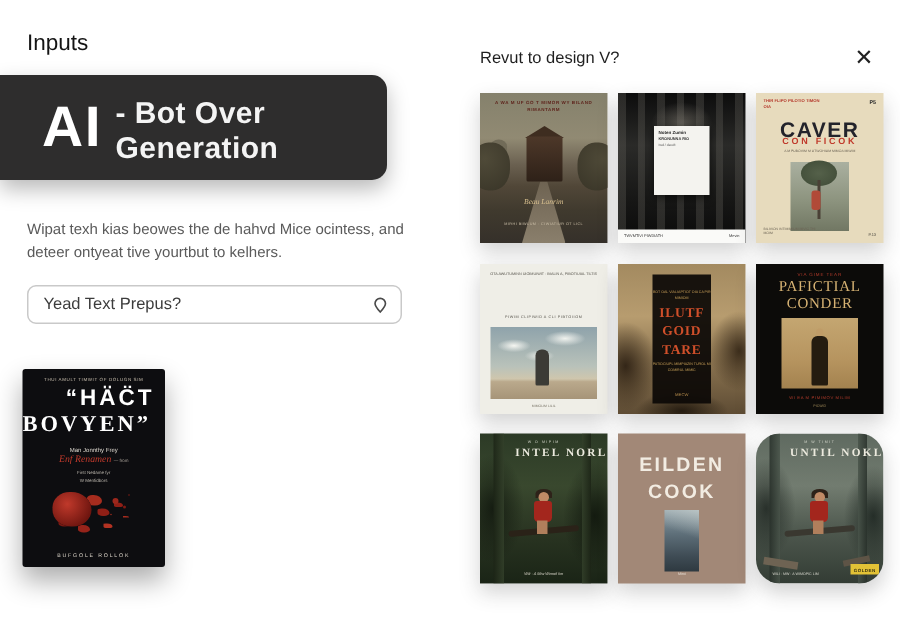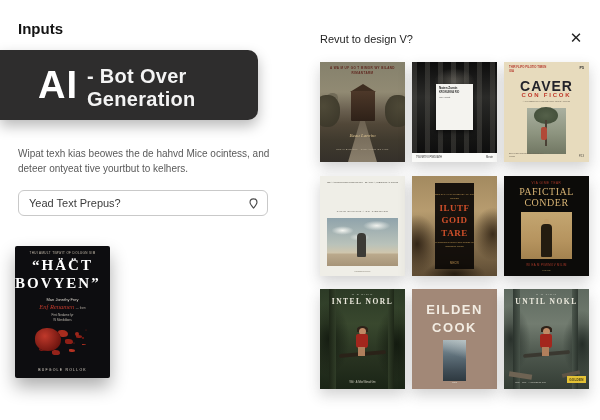--- a/index.html
+++ b/index.html
@@ -1,43 +1,43 @@
 <!DOCTYPE html>
 <html><head>
 <meta charset="utf-8">
 <style>
   html,body{margin:0;padding:0;background:#fff;}
   #app{position:relative;width:600px;height:420px;background:#ffffff;overflow:hidden;
        font-family:"Liberation Sans",sans-serif;}
 
   
-  #inputs-heading{position:absolute;left:18px;top:20px;font-size:15px;font-weight:bold;color:#141414;}
+  #inputs-heading{position:absolute;left:18px;top:20px;font-size:15px;font-weight:normal;color:#141414;}
 
   #banner{position:absolute;left:0;top:50px;width:258px;height:70px;background:#2e2d2d;
           border-radius:0 10px 10px 0;box-shadow:0 6px 14px rgba(0,0,0,.28);
-          display:flex;align-items:center;padding-left:38px;box-sizing:border-box;color:#fff;}
+          display:flex;align-items:center;padding-left:28px;box-sizing:border-box;color:#fff;}
   #banner .ai{font-size:38px;font-weight:bold;letter-spacing:1px;line-height:1;}
   #banner .rest{font-size:20px;font-weight:bold;margin-left:9px;color:#f4f4f4;letter-spacing:.3px;padding-top:6px;}
 
   #description{position:absolute;left:18px;top:146px;width:272px;font-size:10px;line-height:1.5;color:#5a5a5a;}
 
   #prompt-input{position:absolute;left:18px;top:190px;width:250px;height:26px;border:1px solid #c9c9c9;
                 border-radius:6px;background:#fff;display:flex;align-items:center;justify-content:space-between;
                 padding:0 8px 0 10px;box-sizing:border-box;cursor:text;}
   #prompt-input .val{font-size:11px;color:#3c3c3c;}
   #prompt-input .icon{display:flex;align-items:center;}
 
   #helper{position:absolute;left:18px;top:223px;font-size:10px;color:#4a4a4a;}
 
   
   #book{position:absolute;left:15px;top:246px;width:95px;height:132px;background:#0d0d10;border-radius:2px;
         box-shadow:0 9px 18px rgba(0,0,0,.32);overflow:hidden;}
   #book .bk-top{position:absolute;top:5px;width:100%;text-align:center;font-size:3px;color:#c9bfae;letter-spacing:.4px;}
   #book .bk-t1{position:absolute;top:11px;width:100%;text-align:center;font-size:15px;font-weight:bold;
-               font-family:Liberation Serif, serif;color:#ffffff;letter-spacing:2px;}
+               font-family:Liberation Sans, sans-serif;color:#ffffff;letter-spacing:2px;padding-left:11px;}
   #book .bk-t2{position:absolute;top:29px;width:100%;text-align:left;font-size:15px;font-weight:bold;
                font-family:"Liberation Serif",serif;color:#ffffff;letter-spacing:2px;}
   #book .bk-by{position:absolute;top:51px;width:100%;text-align:center;font-size:4px;color:#ded9d0;}
   #book .bk-script{position:absolute;top:57px;width:100%;text-align:center;font-size:6.5px;color:#c13a2c;
                    font-style:italic;font-family:"Liberation Serif",serif;}
   #book .bk-script .suffix{font-size:3px;color:#aaa29a;font-style:normal;font-family:"Liberation Sans",sans-serif;}
   #book .bk-note{position:absolute;width:100%;text-align:center;font-size:3px;color:#b9b4ab;}
   #book .n1{top:67px;} #book .n2{top:72px;}
   .berry-main{position:absolute;left:20px;top:82px;width:26px;height:23px;border-radius:46% 54% 50% 50%;
       background:radial-gradient(circle at 38% 35%,#c0392b,#6e150f 75%);
@@ -142,27 +142,27 @@
   .t6-b2{bottom:4px;width:100%;font-size:2.4px;color:#9a8556;}
 
   
   .t7{background:
       radial-gradient(ellipse 30px 52px at 10% 50%,rgba(14,20,12,.8),transparent 70%),
       radial-gradient(ellipse 30px 52px at 90% 55%,rgba(12,18,10,.8),transparent 70%),
       linear-gradient(180deg,#2c3a26 0%,#39482e 35%,#2a3522 65%,#1a2416 100%);}
   .t9{background:
       radial-gradient(ellipse 28px 48px at 8% 50%,rgba(25,32,28,.78),transparent 70%),
       radial-gradient(ellipse 28px 48px at 92% 55%,rgba(22,30,26,.78),transparent 70%),
-      linear-gradient(180deg,#5f6a60 0%,#727c70 35%,#4e584e 65%,#333c34 100%);}
+      linear-gradient(180deg,#5f6a60 0%,#727c70 35%,#4e584e 65%,#333c34 100%); border-radius: 16px;}
   .f-trunkL{left:9px;top:0;width:7px;height:100%;background:linear-gradient(90deg,#1c2416,#33402a);opacity:.85;}
   .f-trunkR{right:11px;top:0;width:6px;height:100%;background:linear-gradient(90deg,#33402a,#1c2416);opacity:.85;}
   .t9 .f-trunkL{background:linear-gradient(90deg,#28302a,#49544a);}
   .t9 .f-trunkR{background:linear-gradient(90deg,#49544a,#28302a);}
   .f-top{top:4px;width:100%;text-align:center;font-size:2.4px;color:#cfd2c6;letter-spacing:1px;}
-  .f-title{top:8px;width:100%;text-align:center;font-size:7.5px;color:#eceade;letter-spacing:1.5px;font-weight:bold;}
+  .f-title{top:8px;width:100%;text-align:right;font-size:7.5px;color:#eceade;letter-spacing:1.5px;font-weight:bold;}
   .f-branch{left:19px;top:63px;width:47px;height:4px;background:#2a2218;border-radius:2px;transform:rotate(-5deg);}
   .t9 .f-branch{background:#3a3830;}
   .f-head{left:39px;top:39px;width:7px;height:7px;background:#c08a66;border-radius:50%;}
   .f-hair{left:37px;top:37px;width:11px;height:6px;background:#2e2219;border-radius:50% 50% 0 0;}
   .f-dress{left:36px;top:45px;width:12px;height:14px;background:#a3261d;border-radius:2px 2px 3px 3px;}
   .f-legs{left:38px;top:58px;width:7px;height:9px;background:#b07f5c;}
   .f-foot{bottom:5px;width:100%;text-align:center;font-size:2.6px;color:#d8d5c8;font-style:italic;}
   .t9-foot{left:0;bottom:5px;width:62%;text-align:center;font-size:2.4px;color:#d5d5cc;}
   .t9-plank{left:5px;bottom:11px;width:23px;height:5px;background:#6e6353;transform:rotate(9deg);}
   .t9-plank2{right:9px;bottom:13px;width:18px;height:4px;background:#5e5446;transform:rotate(-12deg);}

